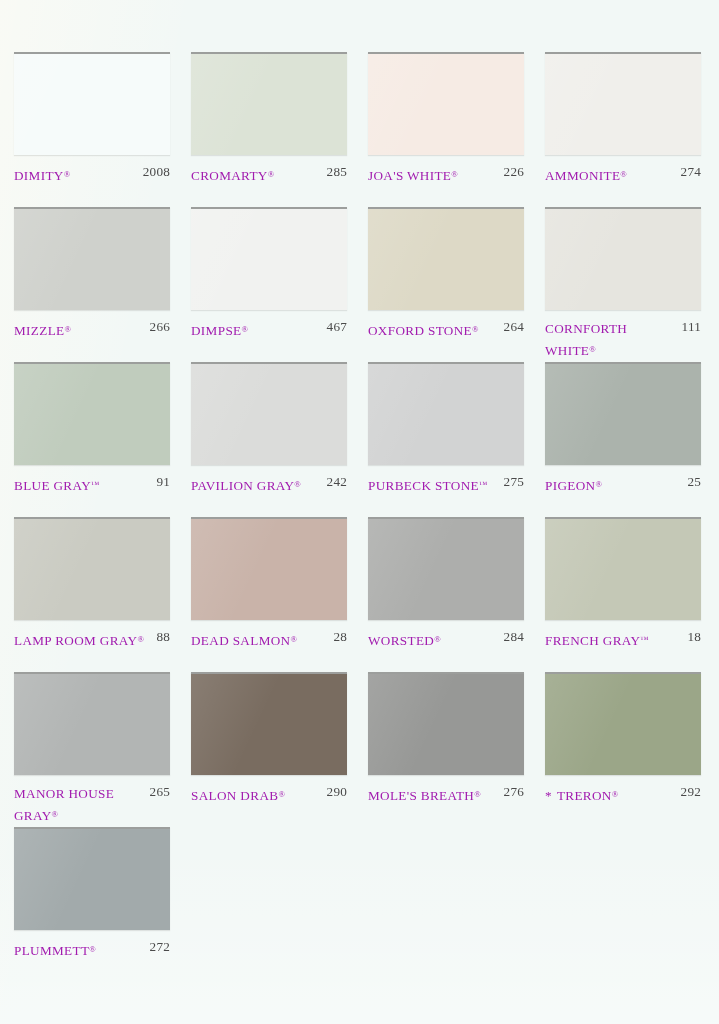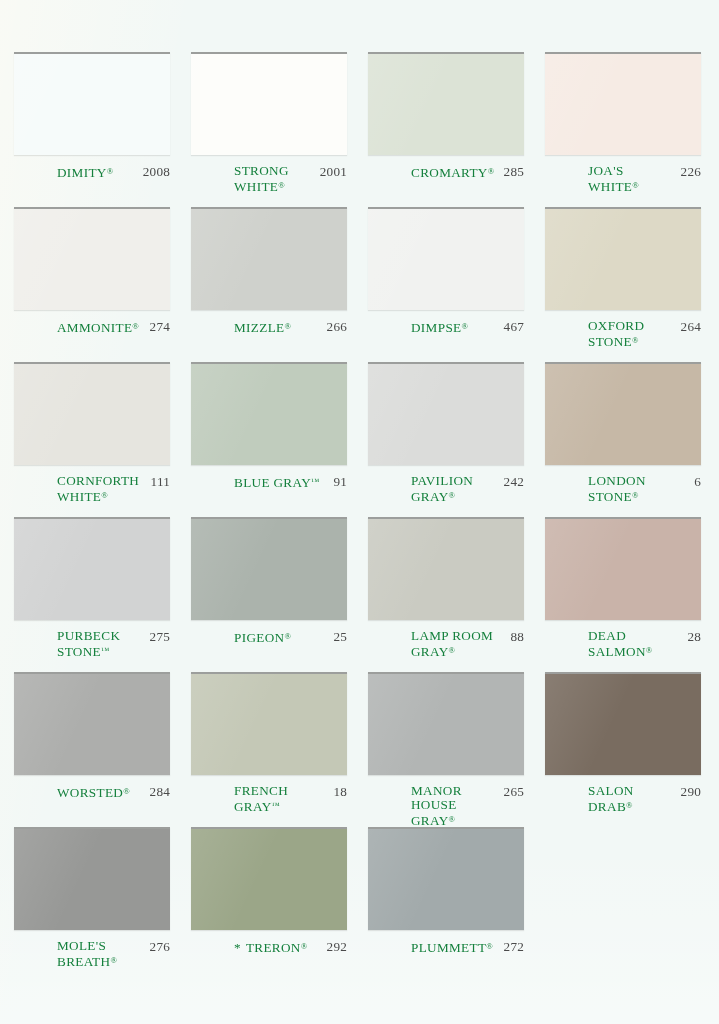--- a/index.html
+++ b/index.html
@@ -62,26 +62,25 @@
   .swatch-caption {
     display: flex;
     align-items: flex-start;
     justify-content: space-between;
     margin-top: 9px;
     gap: 6px;
     color: #4b4b4b;
   }
   .swatch-name {
     font-size: 13.2px;
-    line-height: 14px;
+    line-height: 20px;
     letter-spacing: 0.35px;
-    color: #15803d;
+    color: #a21caf;
     text-transform: uppercase;
     flex: 1 1 auto;
-    margin-left: 43px;
   }
   .swatch-code {
     font-size: 13.2px;
     line-height: 15.5px;
     letter-spacing: 0.2px;
     color: #4a4a4a;
     flex: 0 0 auto;
     white-space: nowrap;
     text-align: left;
   }
@@ -100,27 +99,20 @@
 <div id="chart-page" style="background-color: rgb(242, 248, 246);">
   <div class="swatch-grid">
       <div class="swatch-cell">
         <div class="swatch-chip" style="background-color: rgb(246, 251, 250);"></div>
         <div class="swatch-caption">
           <div class="swatch-name">DIMITY<sup class="mark">®</sup></div>
           <div class="swatch-code">2008</div>
         </div>
       </div>
       <div class="swatch-cell">
-        <div class="swatch-chip" style="background-color: rgb(253, 253, 250);"></div>
-        <div class="swatch-caption">
-          <div class="swatch-name">STRONG WHITE<sup class="mark">®</sup></div>
-          <div class="swatch-code">2001</div>
-        </div>
-      </div>
-      <div class="swatch-cell">
         <div class="swatch-chip" style="background-color: rgb(220, 227, 214);"></div>
         <div class="swatch-caption">
           <div class="swatch-name">CROMARTY<sup class="mark">®</sup></div>
           <div class="swatch-code">285</div>
         </div>
       </div>
       <div class="swatch-cell">
         <div class="swatch-chip" style="background-color: rgb(246, 235, 228);"></div>
         <div class="swatch-caption">
           <div class="swatch-name">JOA'S WHITE<sup class="mark">®</sup></div>
@@ -167,27 +159,20 @@
         <div class="swatch-caption">
           <div class="swatch-name">BLUE GRAY<sup class="mark">™</sup></div>
           <div class="swatch-code">91</div>
         </div>
       </div>
       <div class="swatch-cell">
         <div class="swatch-chip" style="background-color: rgb(219, 220, 218);"></div>
         <div class="swatch-caption">
           <div class="swatch-name">PAVILION GRAY<sup class="mark">®</sup></div>
           <div class="swatch-code">242</div>
-        </div>
-      </div>
-      <div class="swatch-cell">
-        <div class="swatch-chip" style="background-color: rgb(198, 184, 166);"></div>
-        <div class="swatch-caption">
-          <div class="swatch-name">LONDON STONE<sup class="mark">®</sup></div>
-          <div class="swatch-code">6</div>
         </div>
       </div>
       <div class="swatch-cell">
         <div class="swatch-chip" style="background-color: rgb(210, 211, 211);"></div>
         <div class="swatch-caption">
           <div class="swatch-name">PURBECK STONE<sup class="mark">™</sup></div>
           <div class="swatch-code">275</div>
         </div>
       </div>
       <div class="swatch-cell">

